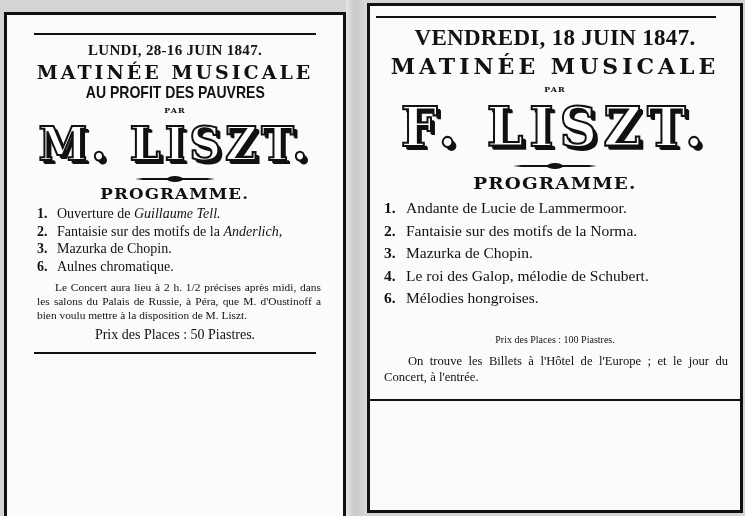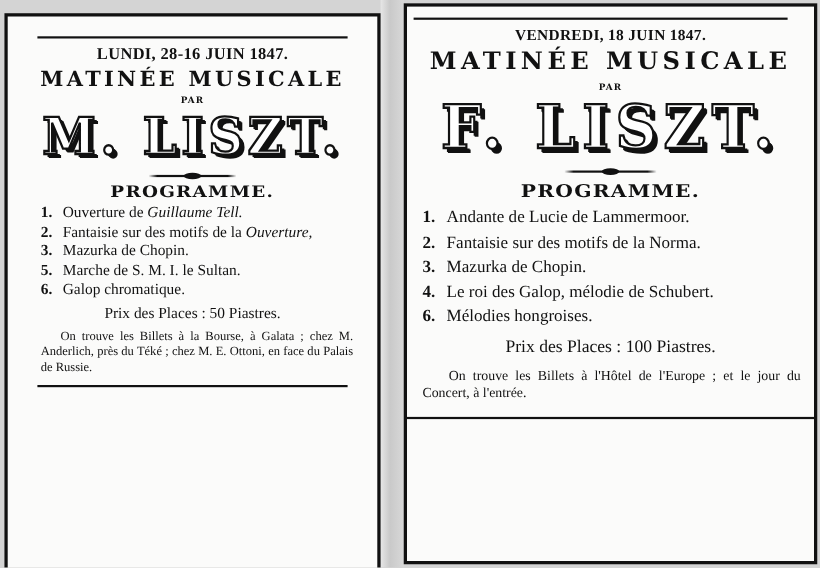--- a/index.html
+++ b/index.html
@@ -98,57 +98,57 @@
     #poster-left ol.prog .num { width: 20px; }
     #poster-left .para { font-size: 11.4px; line-height: 14px; margin: 5px 22px 0 30px; }
     #poster-left .para .indent { width: 18px; }
     #poster-left .price { font-size: 14px; margin-top: 5px; }
     #poster-left .para.tickets { margin-top: 5px; }
     #poster-left .para.nb { margin-top: 4px; }
     #poster-left .rule.bottom { width: 282px; margin-top: 9px; }
 
     
     #poster-right .rule.top { width: 340px; margin-top: 10px; margin-left: 6px; }
-    #poster-right .date { font-size: 14px; margin-top: 7px; }
+    #poster-right .date { font-size: 23px; margin-top: 7px; }
     #poster-right .matinee { font-size: 22px; margin-top: 2px; letter-spacing: 4px; }
     #poster-right .par { margin-top: 5px; }
     #poster-right .name { font-size: 52px; margin-top: 4px; line-height: 58px; letter-spacing: 6px; }
     #poster-right .orn { width: 84px; margin-top: 8px; }
     #poster-right .programme { font-size: 16px; margin-top: 6px; }
     #poster-right ol.prog { font-size: 15.5px; line-height: 22.5px; margin: 4px 0 0 14px; }
     #poster-right ol.prog .num { width: 22px; }
     #poster-right ol.prog .cont { padding-left: 70px; display: block; }
     #poster-right .para { font-size: 12.6px; line-height: 16px; margin: 8px 12px 0 14px; }
     #poster-right .para .indent { width: 24px; }
-    #poster-right .price { font-size: 16px; margin-top: 7px; }
+    #poster-right .price { font-size: 10px; margin-top: 24px; }
     #poster-right .para.tickets { margin-top: 8px; }
     #poster-right .rule.bottom { width: 376px; margin-top: 14px; }
   </style>
 </head>
 <body>
 
 <div class="gap"></div>
 
 <div class="poster" id="poster-left">
   <div class="rule top"></div>
   <div class="date">LUNDI, 28-16 JUIN 1847.</div>
   <div class="matinee">MATINÉE MUSICALE</div>
+  <div><span class="profit">AU PROFIT DES PAUVRES</span></div>
   <div class="par">PAR</div>
   <div><span class="name">M. LISZT.</span></div>
   <div class="orn"></div>
   <div><span class="programme">PROGRAMME.</span></div>
   <ol class="prog">
     <li><span class="num">1.</span><span>Ouverture de </span><i>Guillaume Tell.</i></li>
-    <li><span class="num">2.</span><span>Fantaisie sur des motifs de la </span><i>Ouverture,</i></li>
+    <li><span class="num">2.</span><span>Fantaisie sur des motifs de la </span><i>Anderlich,</i></li>
     <li><span class="num">3.</span><span>Mazurka de Chopin.</span><i></i></li>
-    <li><span class="num">5.</span><span>Marche de S. M. I. le Sultan.</span><i></i></li>
-    <li><span class="num">6.</span><span>Galop chromatique.</span><i></i></li>
+    <li><span class="num">6.</span><span>Aulnes chromatique.</span><i></i></li>
   </ol>
+  <div class="para"><span class="indent"></span><span>Le Concert aura lieu à 2 h. 1/2 précises après midi, dans les salons du Palais de Russie, à Péra, que M. d'Oustinoff a bien voulu mettre à la disposition de M. Liszt.</span></div>
   <div class="price">Prix des Places : 50 Piastres.</div>
-  <div class="para tickets"><span class="indent"></span><span>On trouve les Billets à la Bourse, à Galata ; chez M. Anderlich, près du Téké ; chez M. E. Ottoni, en face du Palais de Russie.</span></div>
   <div class="rule bottom"></div>
 </div>
 
 <div class="poster" id="poster-right">
   <div class="rule top"></div>
   <div class="date">VENDREDI, 18 JUIN 1847.</div>
   <div class="matinee">MATINÉE MUSICALE</div>
   <div class="par">PAR</div>
   <div><span class="name">F. LISZT.</span></div>
   <div class="orn"></div>

